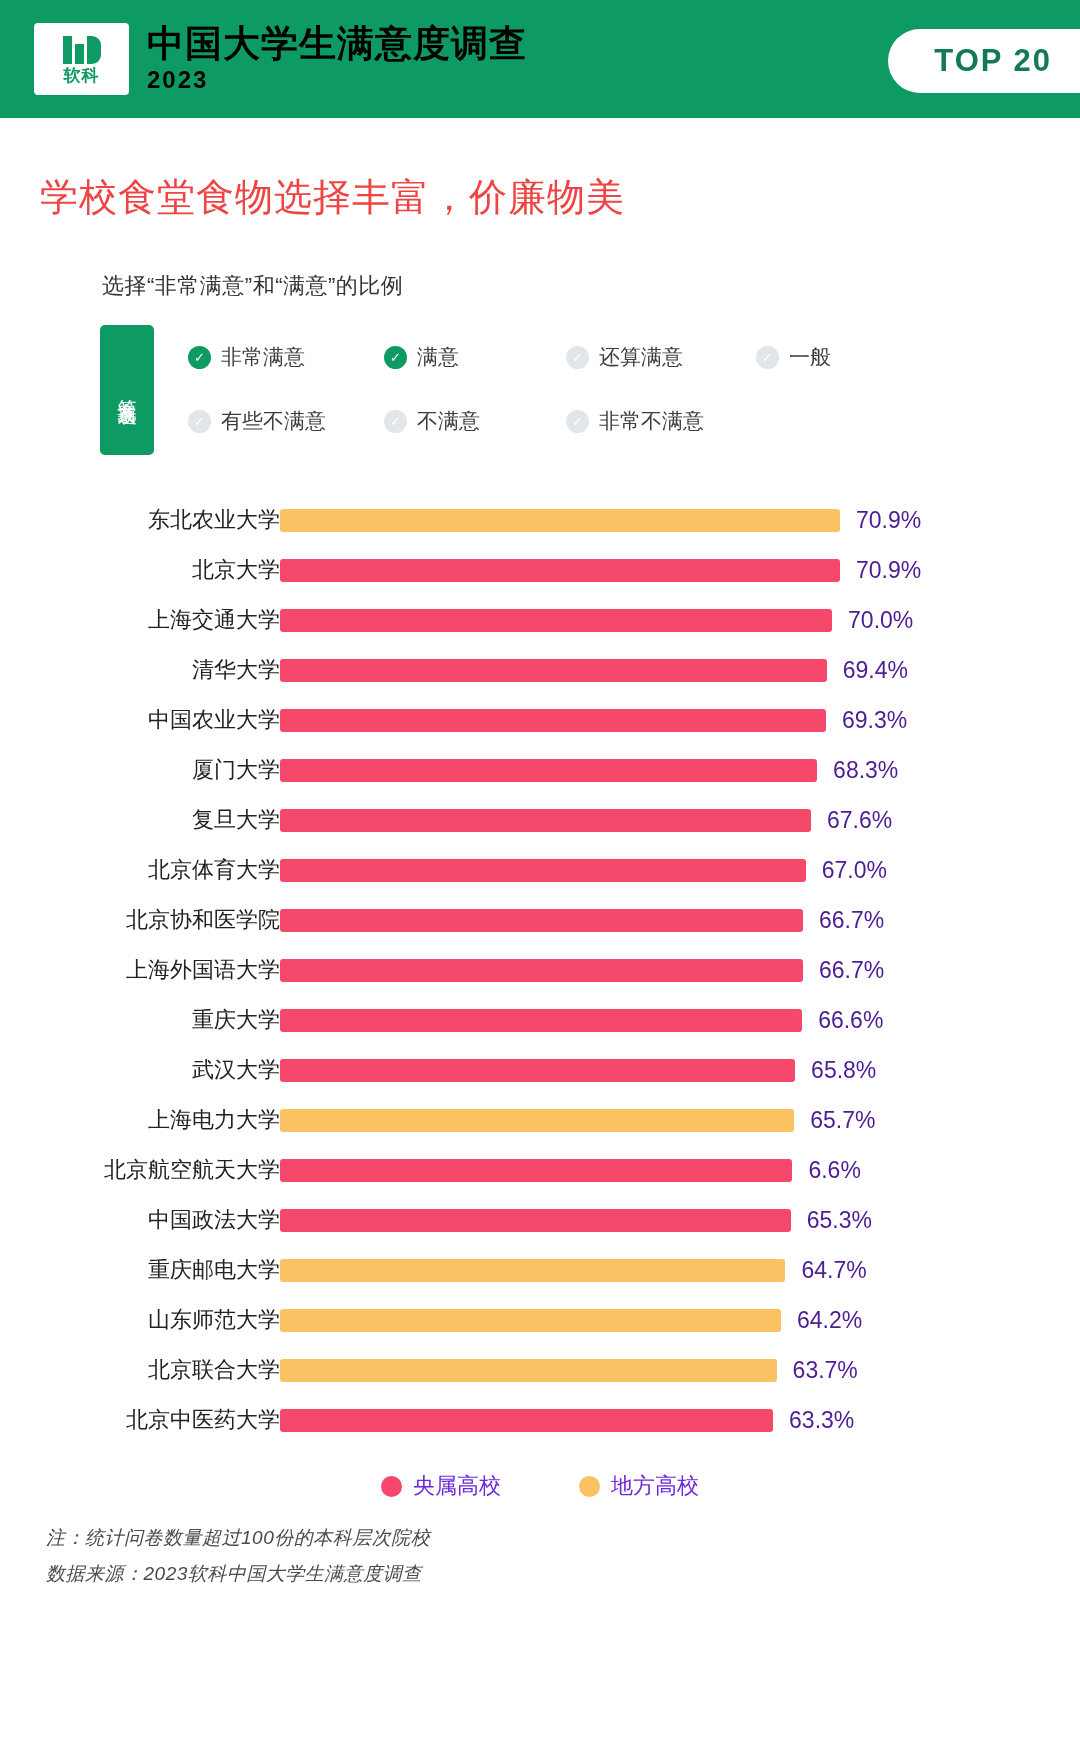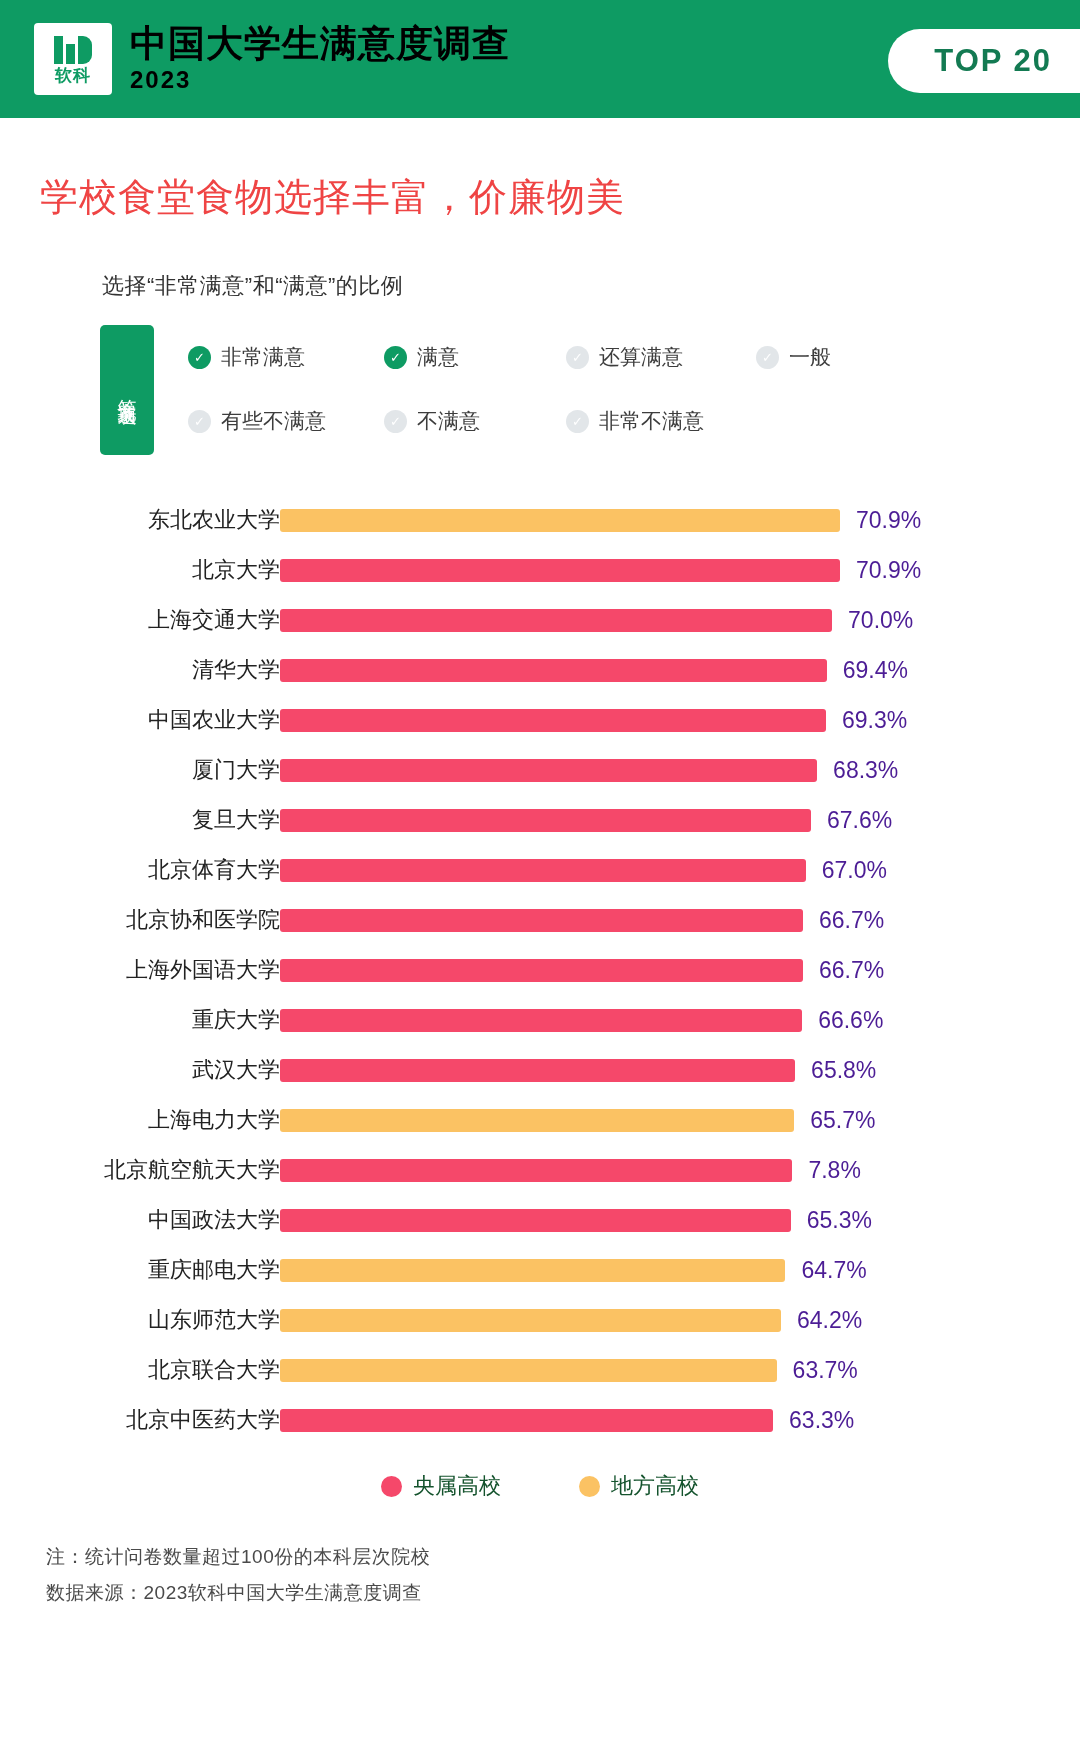--- a/index.html
+++ b/index.html
@@ -20,21 +20,21 @@
   
   .header {
     position: relative;
     height: 118px;
     background: #0e9b63;
     display: flex;
     align-items: center;
     padding-left: 34px;
   }
   .logo {
-    width: 78px;
+    width: 95px;
     height: 72px;
     background: #ffffff;
     border-radius: 4px;
     display: flex;
     flex-direction: column;
     align-items: center;
     justify-content: center;
     flex: 0 0 auto;
   }
   .logo-bars {
@@ -183,26 +183,27 @@
     white-space: nowrap;
   }
 
   
   .series-legend {
     display: flex;
     justify-content: center;
     gap: 78px;
     margin-top: 26px;
   }
-  .series-item { display: flex; align-items: center; font-size: 22px; color: #14532d; }
+  .series-item { display: flex; align-items: center; font-size: 22px; color: #6d28d9; }
   .series-dot { width: 21px; height: 21px; border-radius: 50%; margin-right: 11px; }
 
   .notes {
-    margin-top: 38px;
+    margin-top: 19px;
     padding-left: 6px;
+    font-style: italic;
   }
   .note {
     font-size: 19px;
     color: #4a4a4a;
     line-height: 1.9;
     letter-spacing: 0.5px;
   }
 </style>
 </head>
 <body>
@@ -354,21 +355,21 @@
           <div class="bar-label">上海电力大学</div>
           <div class="bar-track">
             <div class="bar local" style="width: 514.214px;"></div>
             <div class="bar-value">65.7%</div>
           </div>
         </div>
         <div class="bar-row">
           <div class="bar-label">北京航空航天大学</div>
           <div class="bar-track">
             <div class="bar central" style="width: 512.453px;"></div>
-            <div class="bar-value">7.8%</div>
+            <div class="bar-value">6.6%</div>
           </div>
         </div>
         <div class="bar-row">
           <div class="bar-label">中国政法大学</div>
           <div class="bar-track">
             <div class="bar central" style="width: 510.692px;"></div>
             <div class="bar-value">65.3%</div>
           </div>
         </div>
         <div class="bar-row">

